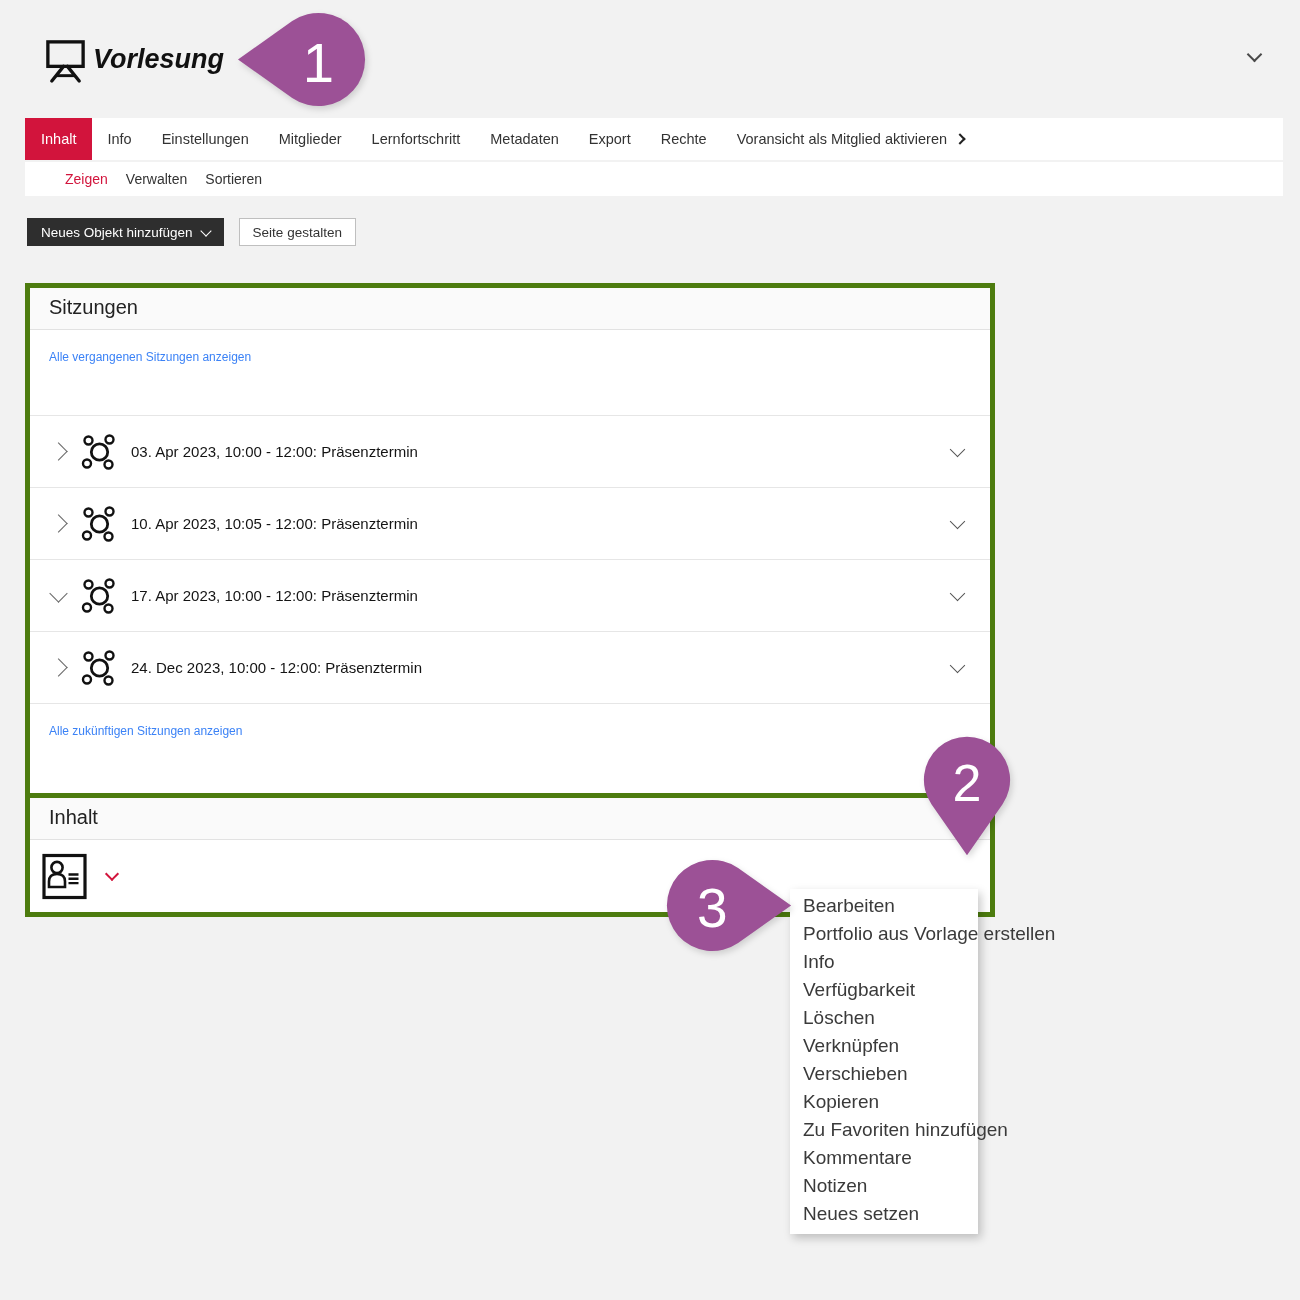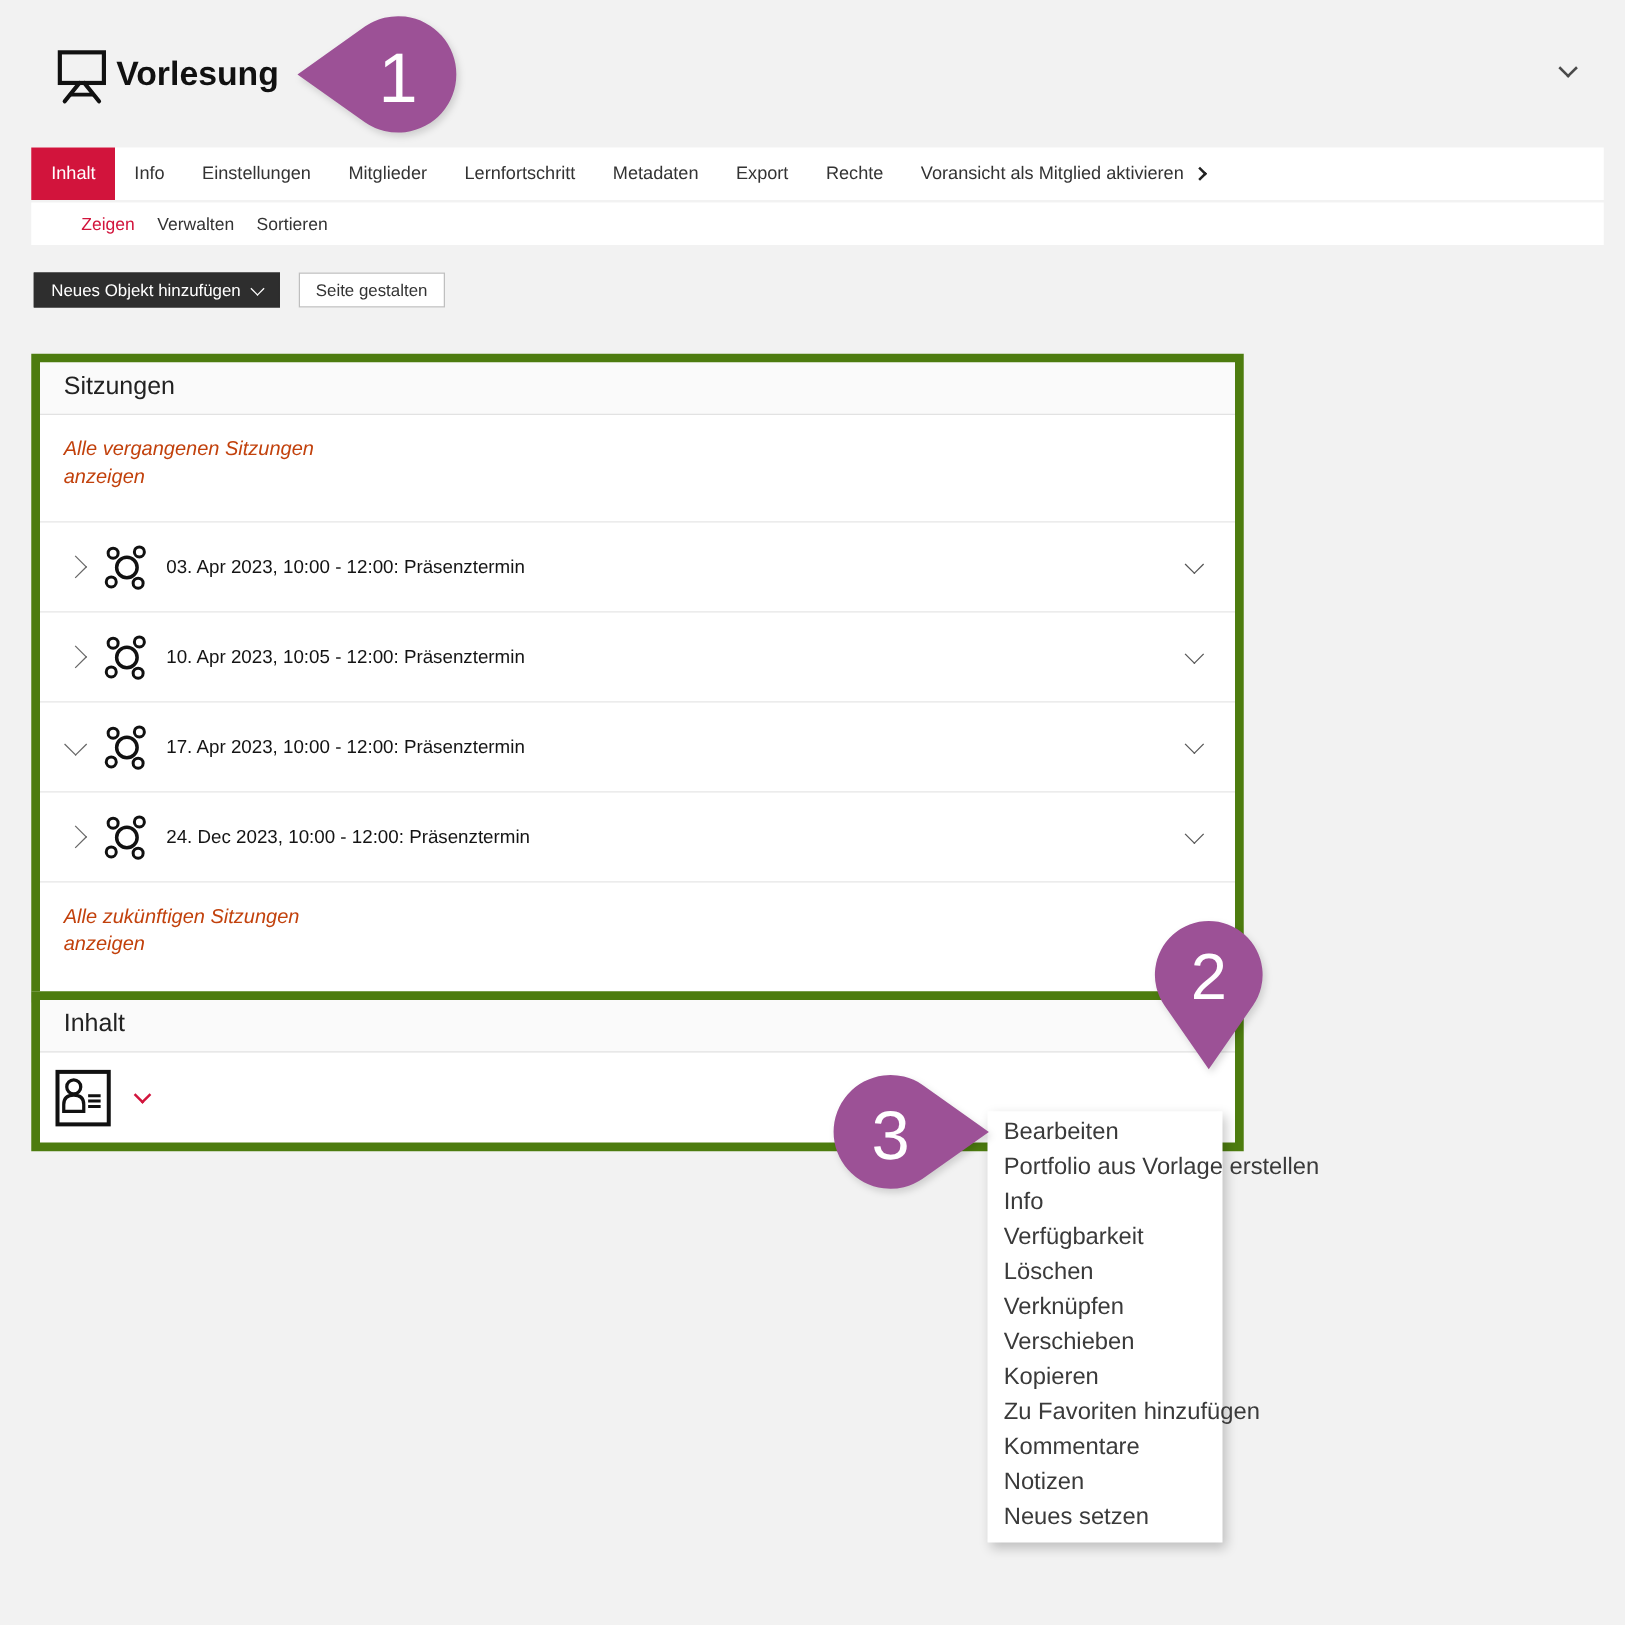--- a/index.html
+++ b/index.html
@@ -22,21 +22,21 @@
         border-right:2px solid currentColor;border-bottom:2px solid currentColor;}
   .chev.down{transform:rotate(45deg) ;}
   .chev.right{transform:rotate(-45deg);}
   .chev.thin{border-width:1.6px;}
   .chev.sm{width:8px;height:8px;}
   .chev.md{width:13px;height:13px;}
 
   
   .app-header{position:absolute;left:0;top:0;width:1300px;height:118px;}
   .easel-icon{position:absolute;left:42px;top:35px;}
-  .page-title{position:absolute;left:93px;top:44px;font-size:27px;font-weight:700;color:#111;}
+  .page-title{position:absolute;left:93px;top:44px;font-size:27px;font-weight:700;color:#111;font-style:italic;}
   .page-collapse{position:absolute;left:1249px;top:49px;color:#4a4a4a;cursor:pointer;}
 
   
   .tabbar{position:absolute;left:25px;top:118px;width:1258px;height:42px;background:#fff;
           display:flex;align-items:stretch;}
   .tab{display:flex;align-items:center;padding:0 15px;font-size:14.5px;color:#333;cursor:pointer;white-space:nowrap;}
   .tab.active{background:var(--accent-red);color:#fff;padding:0 16px;}
   .tab .chev{margin-left:9px;border-width:2.6px;width:8px;height:8px;color:#222;}
   .subtabbar{position:absolute;left:25px;top:162px;width:1258px;height:34px;background:#fff;
              display:flex;align-items:center;padding-left:40px;}
@@ -45,26 +45,26 @@
 
   
   .toolbar{position:absolute;left:27px;top:218px;display:flex;align-items:flex-start;}
   .btn-dark{display:flex;align-items:center;background:var(--dark-button);color:#fff;border:1px solid var(--dark-button);
             font-size:13.5px;height:28px;padding:0 13px;cursor:pointer;font-family:inherit;}
   .btn-dark .chev{margin-left:9px;border-width:1.8px;width:8px;height:8px;margin-top:-3px;}
   .btn-light{background:#fff;color:#333;border:1px solid #bfbfbf;font-size:13.5px;height:28px;
              padding:0 13px;margin-left:15px;cursor:pointer;font-family:inherit;}
 
   
-  .panel{position:absolute;left:25px;width:970px;background:#fff;border:7px solid #4d7c0f;}
+  .panel{position:absolute;left:25px;width:970px;background:#fff;border:5px solid #4d7c0f;}
   .panel-sessions{top:283px;}
   .panel-content{top:793px;}
   .panel-head{background:#fafafa;border-bottom:1px solid #e2e2e2;padding:8px 19px 9px;
               font-size:20px;color:#222;height:42px;}
-  .link-row{height:85px;padding:17px 19px;font-size:16px;line-height:21.5px;color:#c2410c;cursor:pointer;font-style:italic;}
+  .link-row{height:85px;padding:17px 19px;font-size:12px;line-height:21.5px;color:#3b82f6;cursor:pointer;}
   .link-row .wrap{display:inline-block;max-width:250px;}
   .session-row{height:72px;display:flex;align-items:center;border-top:1px solid #e6e6e6;padding:0 27px 0 19px;}
   .session-row .expander{color:#666;margin-right:16px;margin-left:3px;cursor:pointer;}
   .session-row .expander.down{margin-top:-4px;}
   .session-row .sess-icon{margin-right:13px;flex:0 0 auto;}
   .session-row .sess-label{flex:1;font-size:15px;color:#141414;}
   .session-row .row-collapse{color:#555;cursor:pointer;margin-top:-4px;}
   .future-row{border-top:1px solid #e6e6e6;height:90px;}
 
   .content-row{height:72px;display:flex;align-items:center;padding:0 28px 0 12px;}

